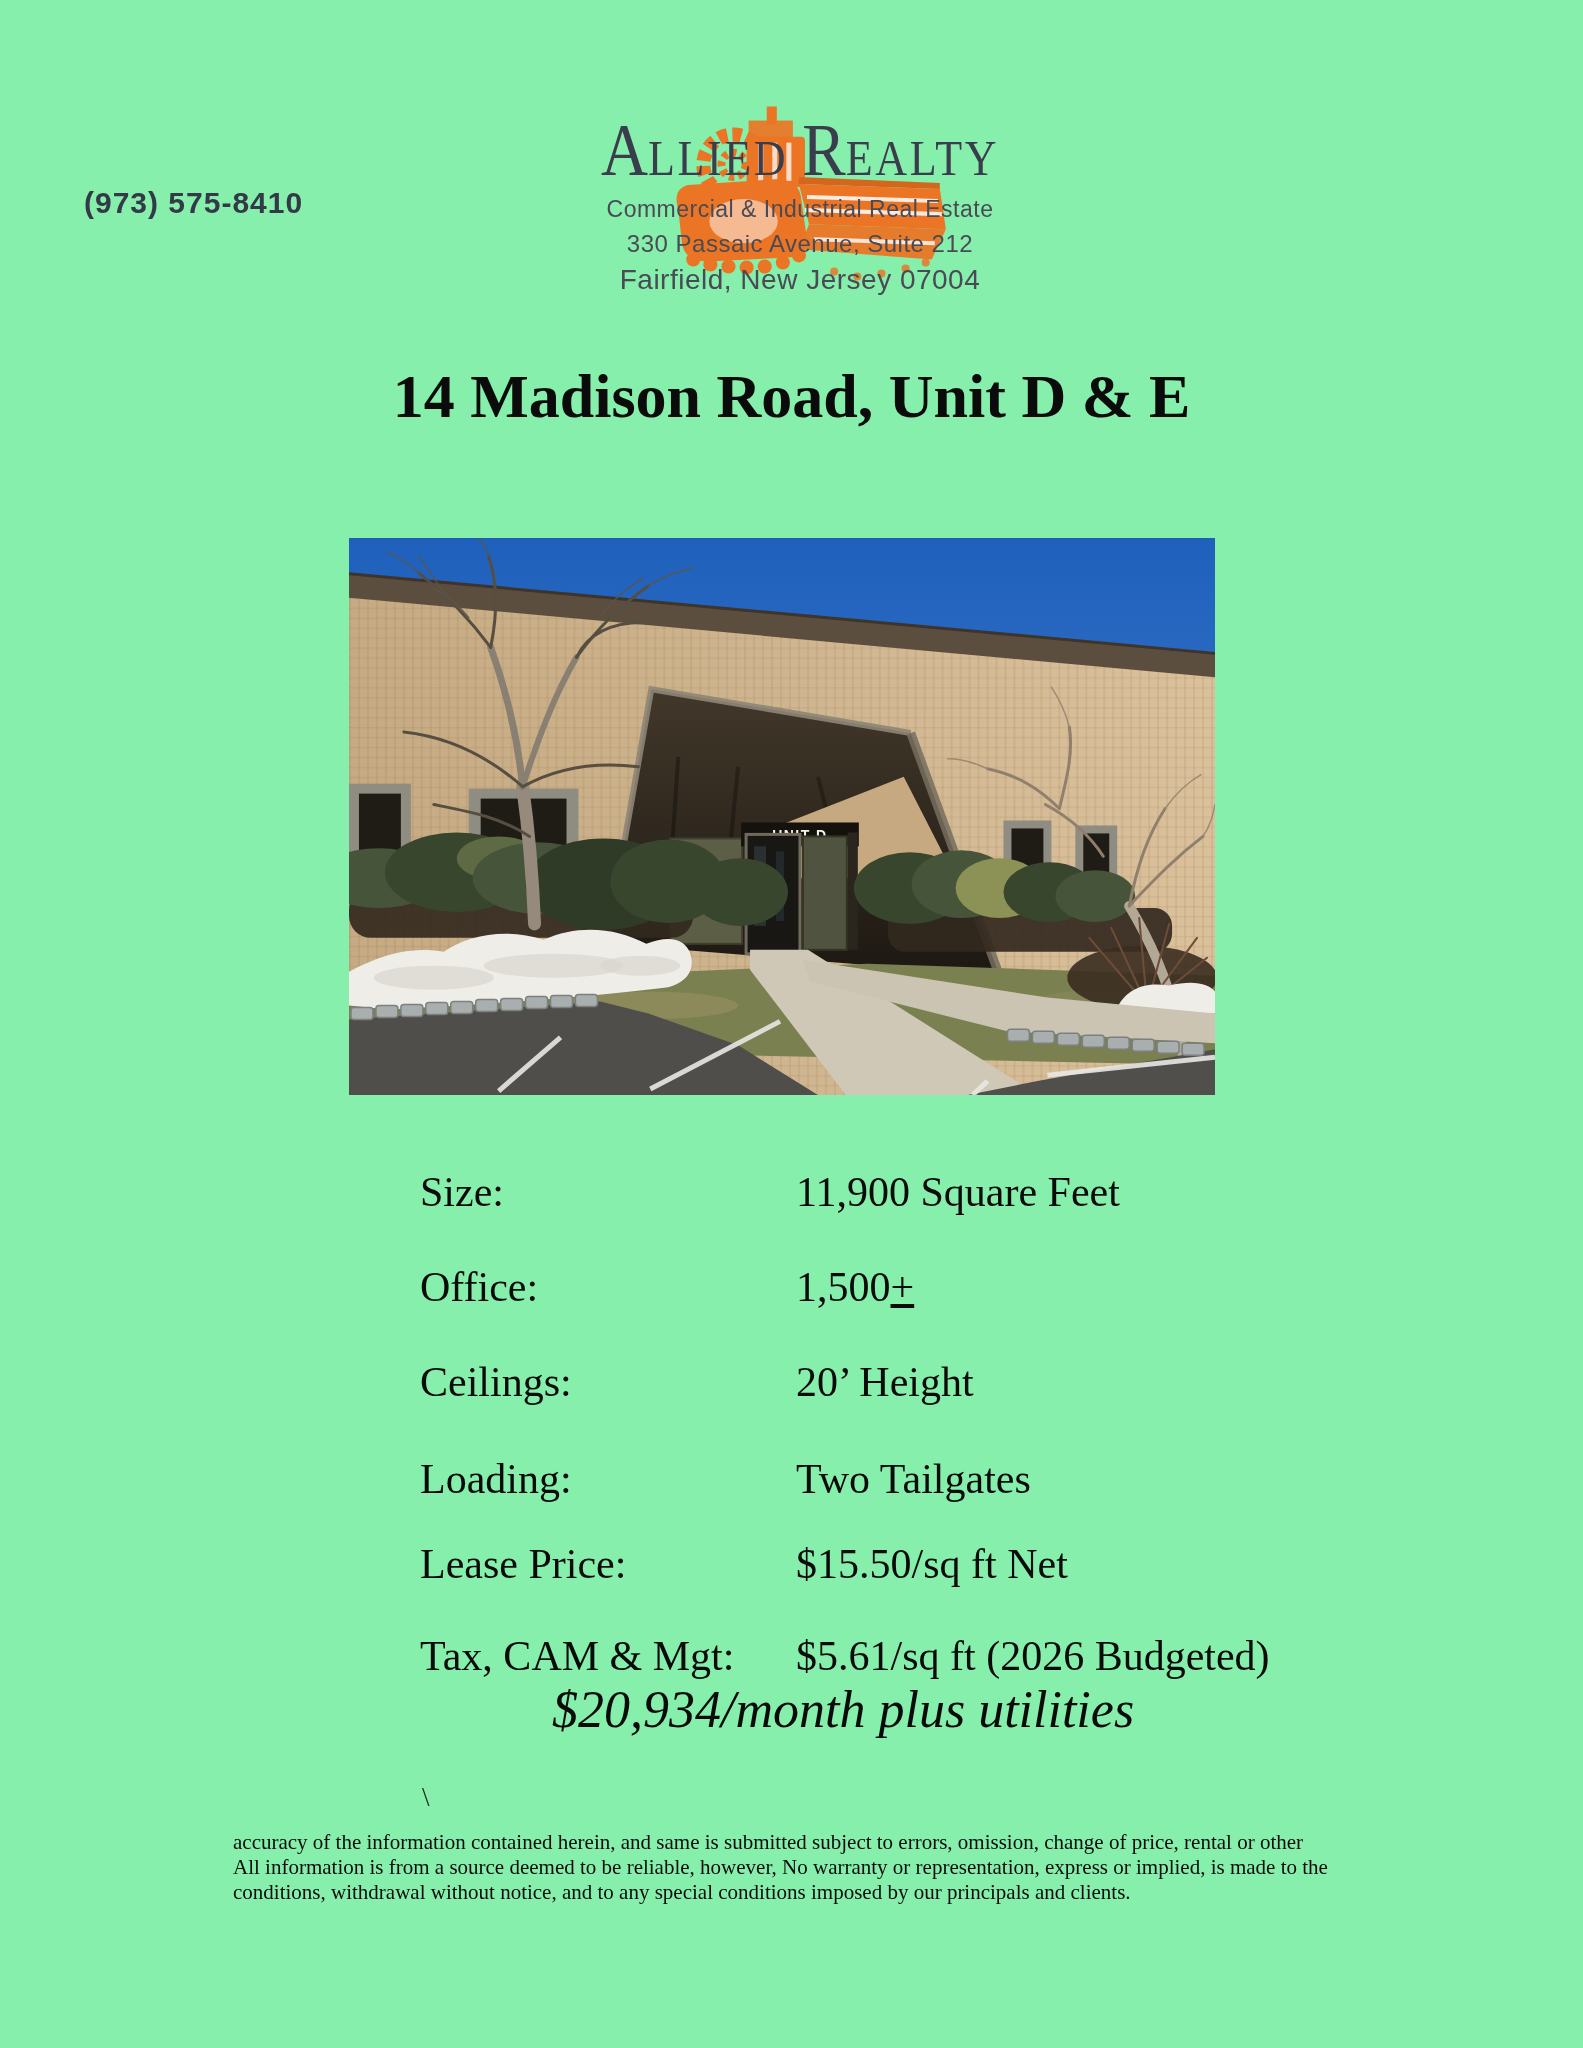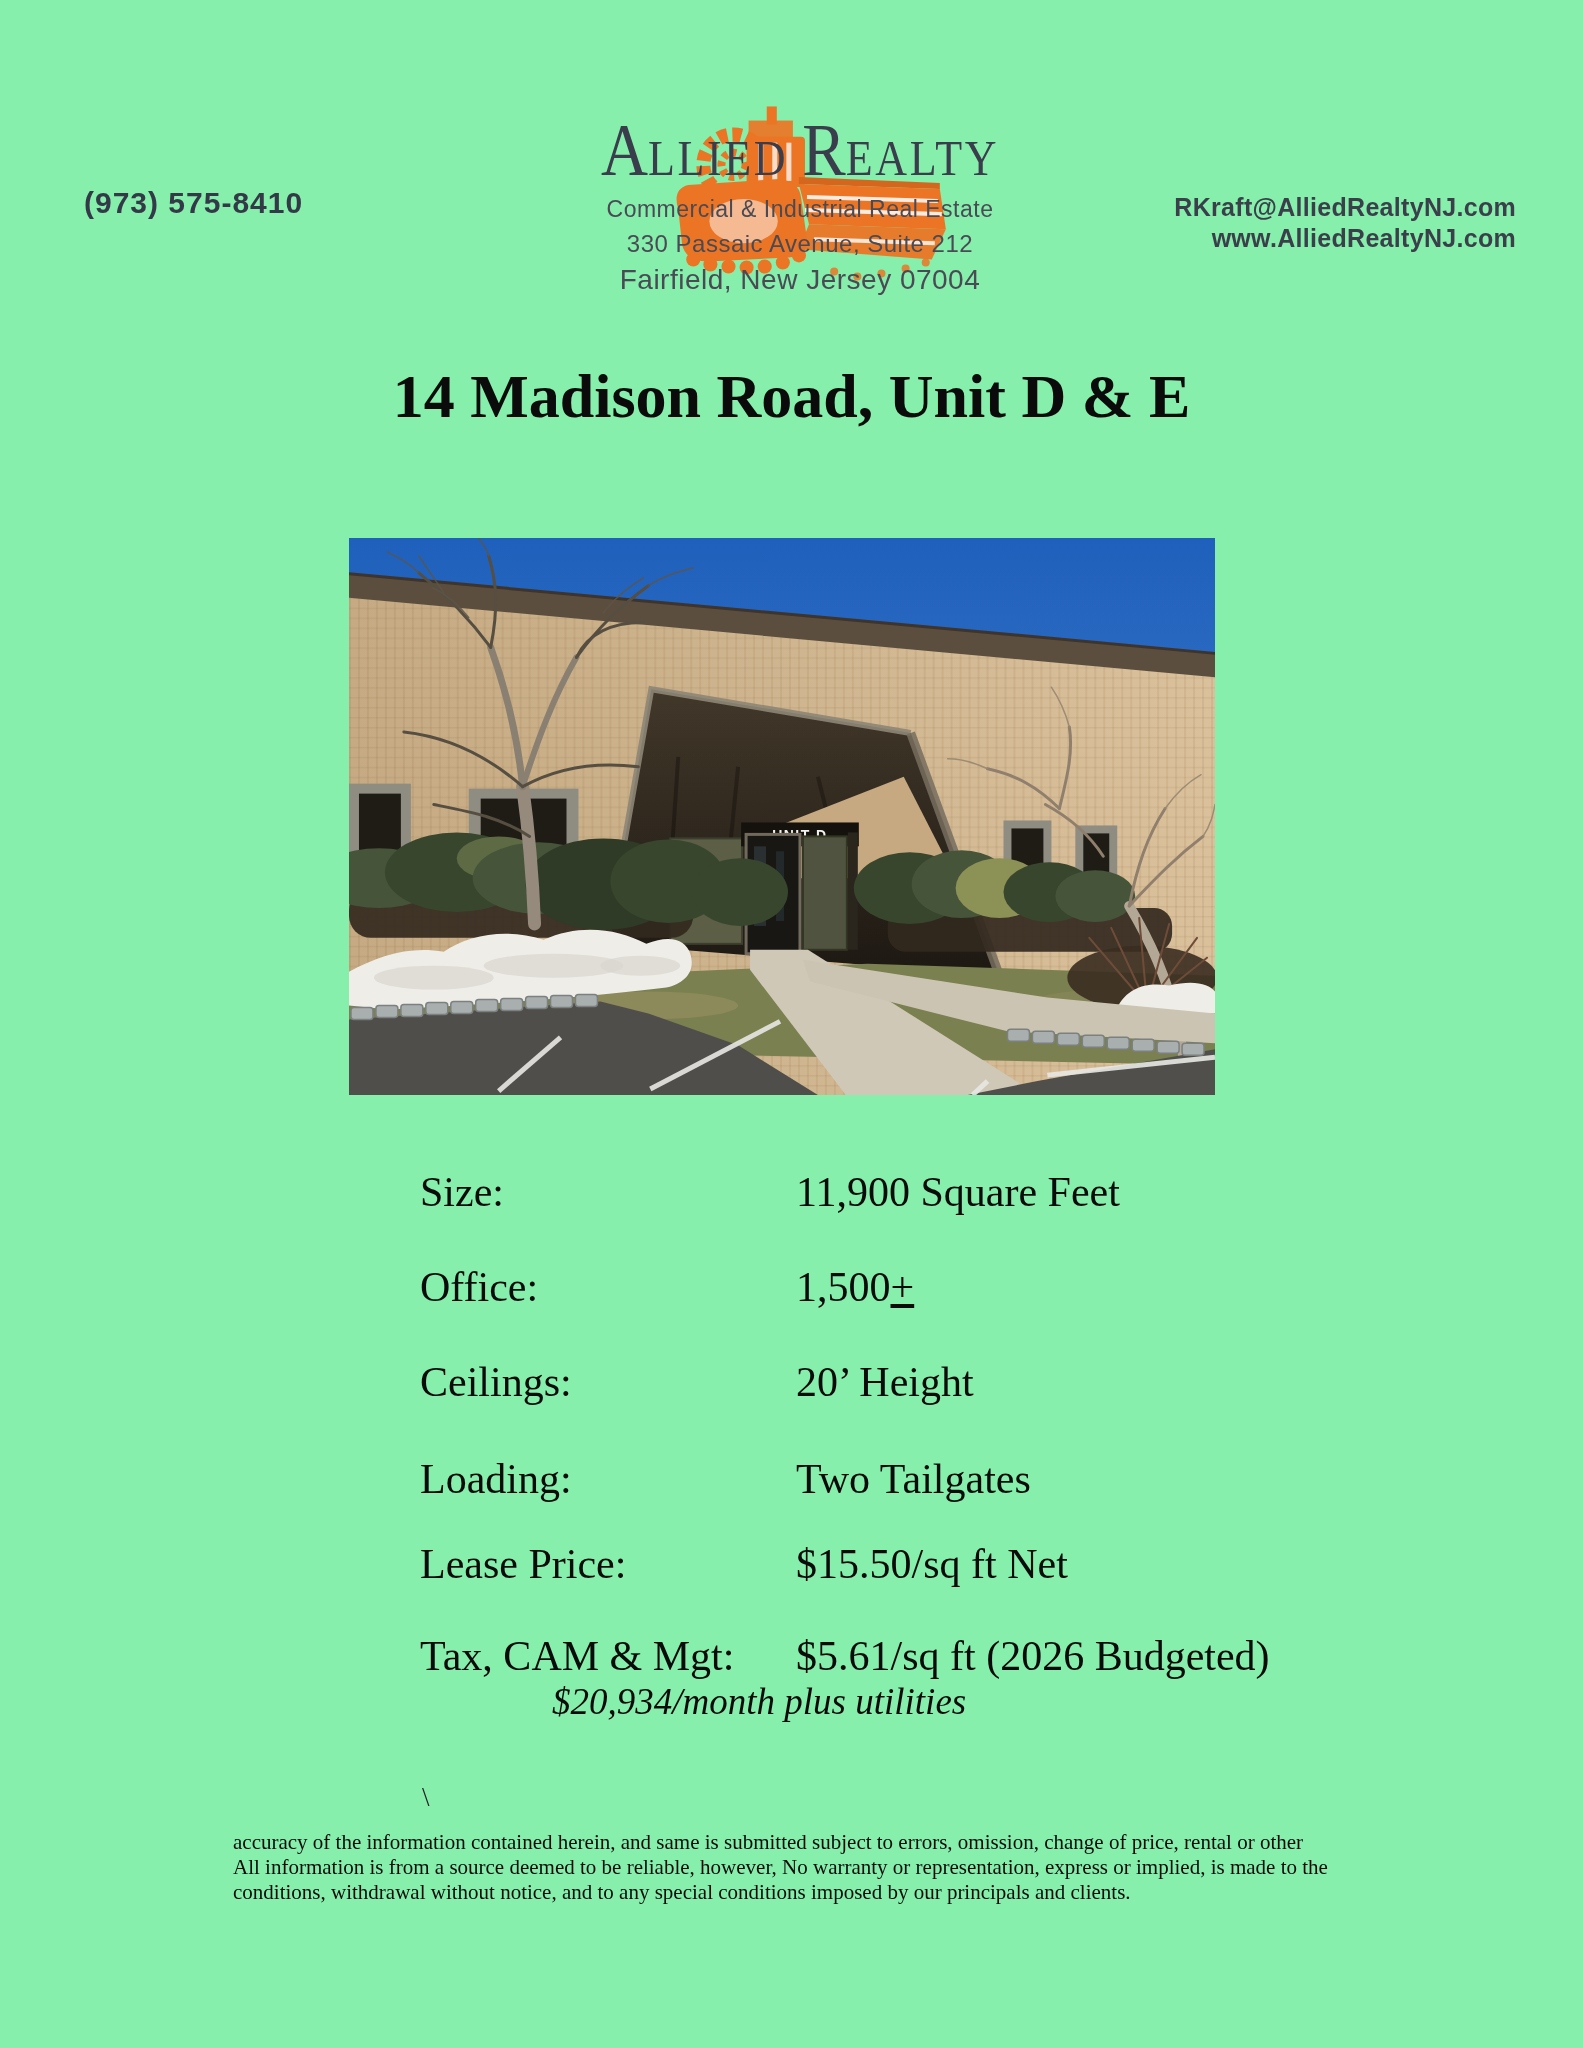--- a/index.html
+++ b/index.html
@@ -38,21 +38,21 @@
   #title{
     left:0;top:352px;width:100%;text-align:center;
     font-size:62px;font-weight:700;line-height:88px;color:#0b0b0b;
   }
   
   #photo{left:349px;top:538px;width:866px;height:557px;display:block;}
   
   .detail-row{left:420px;width:920px;font-size:42px;color:#0b0b0b;white-space:nowrap;}
   .detail-label{display:inline-block;width:376px;}
   .plusminus{text-decoration:underline;}
-  #monthly-note{left:552px;top:1680px;font-size:37px;font-style:italic;color:#0b0b0b;white-space:nowrap;}
+  #monthly-note{left:552px;top:1680px;font-size:52px;font-style:italic;color:#0b0b0b;white-space:nowrap;}
   #stray-mark{left:422px;top:1782px;font-size:27px;color:#222;}
   #disclaimer{left:233px;top:1830px;width:1130px;font-size:21px;line-height:25px;color:#0b0b0b;}
   #disclaimer div{white-space:nowrap;}
 </style>
 </head>
 <body>
 
 <div id="page">
 
   <div id="phone" class="abs">(973) 575-8410</div>
@@ -96,24 +96,20 @@
     </g>
   </svg>
 
   <div id="brand-name" class="abs">
     <span class="big">A</span><span class="small">LLIED</span><span class="gap"></span><span class="big">R</span><span class="small">EALTY</span>
   </div>
   <div id="brand-tagline" class="abs brand-line">Commercial &amp; Industrial Real Estate</div>
   <div id="brand-addr1" class="abs brand-line">330 Passaic Avenue, Suite 212</div>
   <div id="brand-addr2" class="abs brand-line">Fairfield, New Jersey 07004</div>
 
-  <div id="contact" class="abs">
-    <div>RKraft@AlliedRealtyNJ.com</div>
-    <div>www.AlliedRealtyNJ.com</div>
-  </div>
 
   <div id="title" class="abs">
     <div>14 Madison Road, Unit D &amp; E</div>
   </div>
 
   <svg id="photo" class="abs" viewBox="0 0 868 560" preserveAspectRatio="none">
     <defs>
       <linearGradient id="skyG" x1="0" y1="0" x2="0" y2="1">
         <stop offset="0" stop-color="#1f60bc"></stop>
           <stop offset="1" stop-color="#4b87d3"></stop>

